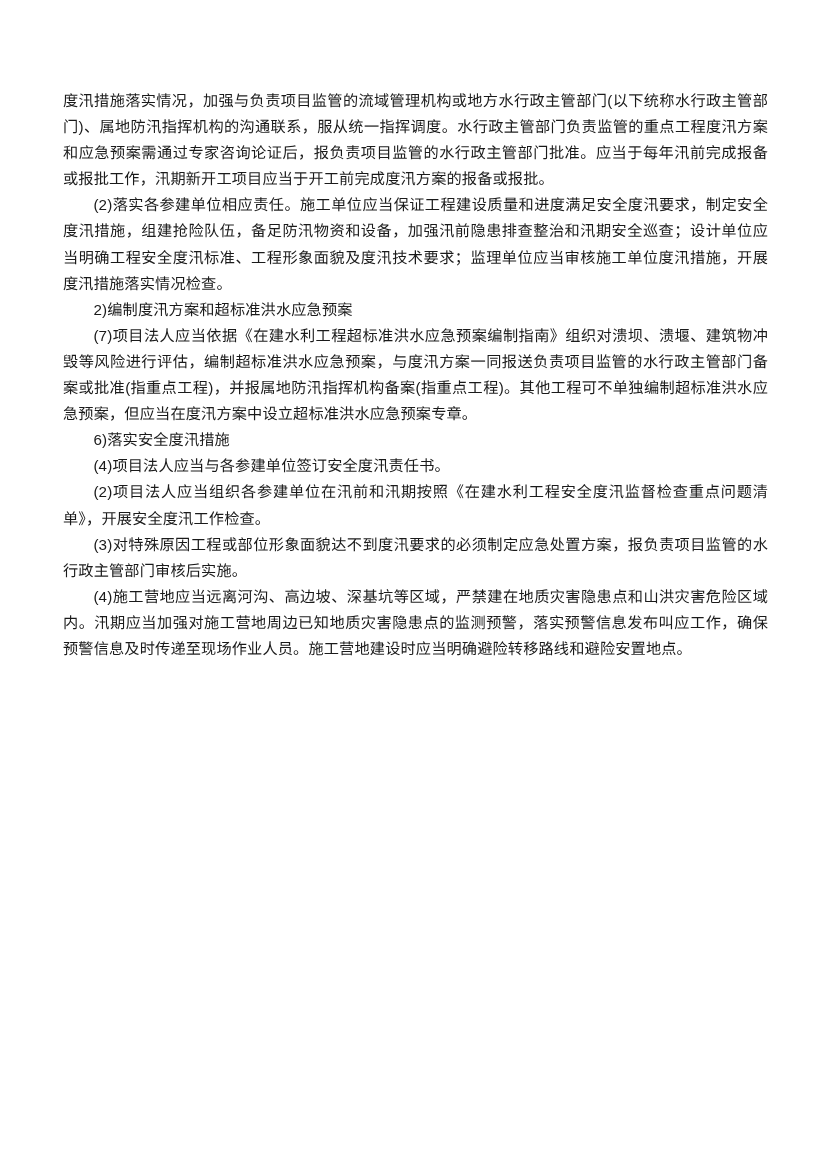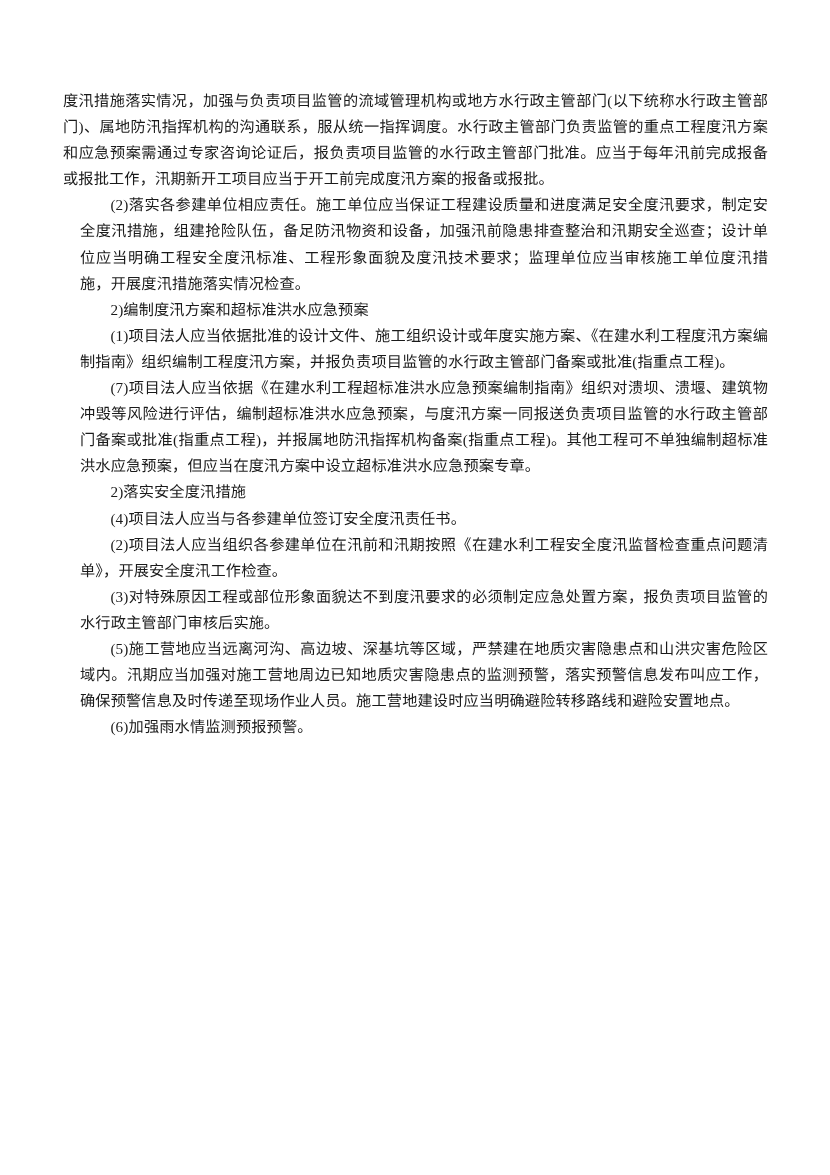--- a/index.html
+++ b/index.html
@@ -29,42 +29,39 @@
   .para {
     margin: 0;
     padding: 0;
     font-size: 15.2px;
     line-height: 26.1px;
     color: #1a1a1a;
     text-align: justify;
     text-justify: inter-ideograph;
     text-indent: 2em;
     letter-spacing: 0.01em;
-    font-family: Liberation Serif, serif;
+    font-family: Liberation Sans, sans-serif;
     -webkit-font-smoothing: antialiased;
   }
   .para.flush {
     text-indent: 0;
   }
   
   .para + .para {
     margin-top: 0;
-    margin-left: 17px;
   }
 </style>
 </head>
 <body>
 
 <div class="page">
   <div class="page-body">
     <p class="para flush">度汛措施落实情况，加强与负责项目监管的流域管理机构或地方水行政主管部门(以下统称水行政主管部门)、属地防汛指挥机构的沟通联系，服从统一指挥调度。水行政主管部门负责监管的重点工程度汛方案和应急预案需通过专家咨询论证后，报负责项目监管的水行政主管部门批准。应当于每年汛前完成报备或报批工作，汛期新开工项目应当于开工前完成度汛方案的报备或报批。</p>
     <p class="para">(2)落实各参建单位相应责任。施工单位应当保证工程建设质量和进度满足安全度汛要求，制定安全度汛措施，组建抢险队伍，备足防汛物资和设备，加强汛前隐患排查整治和汛期安全巡查；设计单位应当明确工程安全度汛标准、工程形象面貌及度汛技术要求；监理单位应当审核施工单位度汛措施，开展度汛措施落实情况检查。</p>
     <p class="para">2)编制度汛方案和超标准洪水应急预案</p>
-    <p class="para">(1)项目法人应当依据批准的设计文件、施工组织设计或年度实施方案、《在建水利工程度汛方案编制指南》组织编制工程度汛方案，并报负责项目监管的水行政主管部门备案或批准(指重点工程)。</p>
     <p class="para">(7)项目法人应当依据《在建水利工程超标准洪水应急预案编制指南》组织对溃坝、溃堰、建筑物冲毁等风险进行评估，编制超标准洪水应急预案，与度汛方案一同报送负责项目监管的水行政主管部门备案或批准(指重点工程)，并报属地防汛指挥机构备案(指重点工程)。其他工程可不单独编制超标准洪水应急预案，但应当在度汛方案中设立超标准洪水应急预案专章。</p>
-    <p class="para">2)落实安全度汛措施</p>
+    <p class="para">6)落实安全度汛措施</p>
     <p class="para">(4)项目法人应当与各参建单位签订安全度汛责任书。</p>
     <p class="para">(2)项目法人应当组织各参建单位在汛前和汛期按照《在建水利工程安全度汛监督检查重点问题清单》，开展安全度汛工作检查。</p>
     <p class="para">(3)对特殊原因工程或部位形象面貌达不到度汛要求的必须制定应急处置方案，报负责项目监管的水行政主管部门审核后实施。</p>
-    <p class="para">(5)施工营地应当远离河沟、高边坡、深基坑等区域，严禁建在地质灾害隐患点和山洪灾害危险区域内。汛期应当加强对施工营地周边已知地质灾害隐患点的监测预警，落实预警信息发布叫应工作，确保预警信息及时传递至现场作业人员。施工营地建设时应当明确避险转移路线和避险安置地点。</p>
-    <p class="para">(6)加强雨水情监测预报预警。</p>
+    <p class="para">(4)施工营地应当远离河沟、高边坡、深基坑等区域，严禁建在地质灾害隐患点和山洪灾害危险区域内。汛期应当加强对施工营地周边已知地质灾害隐患点的监测预警，落实预警信息发布叫应工作，确保预警信息及时传递至现场作业人员。施工营地建设时应当明确避险转移路线和避险安置地点。</p>
   </div>
 </div>
 
 </body></html>

